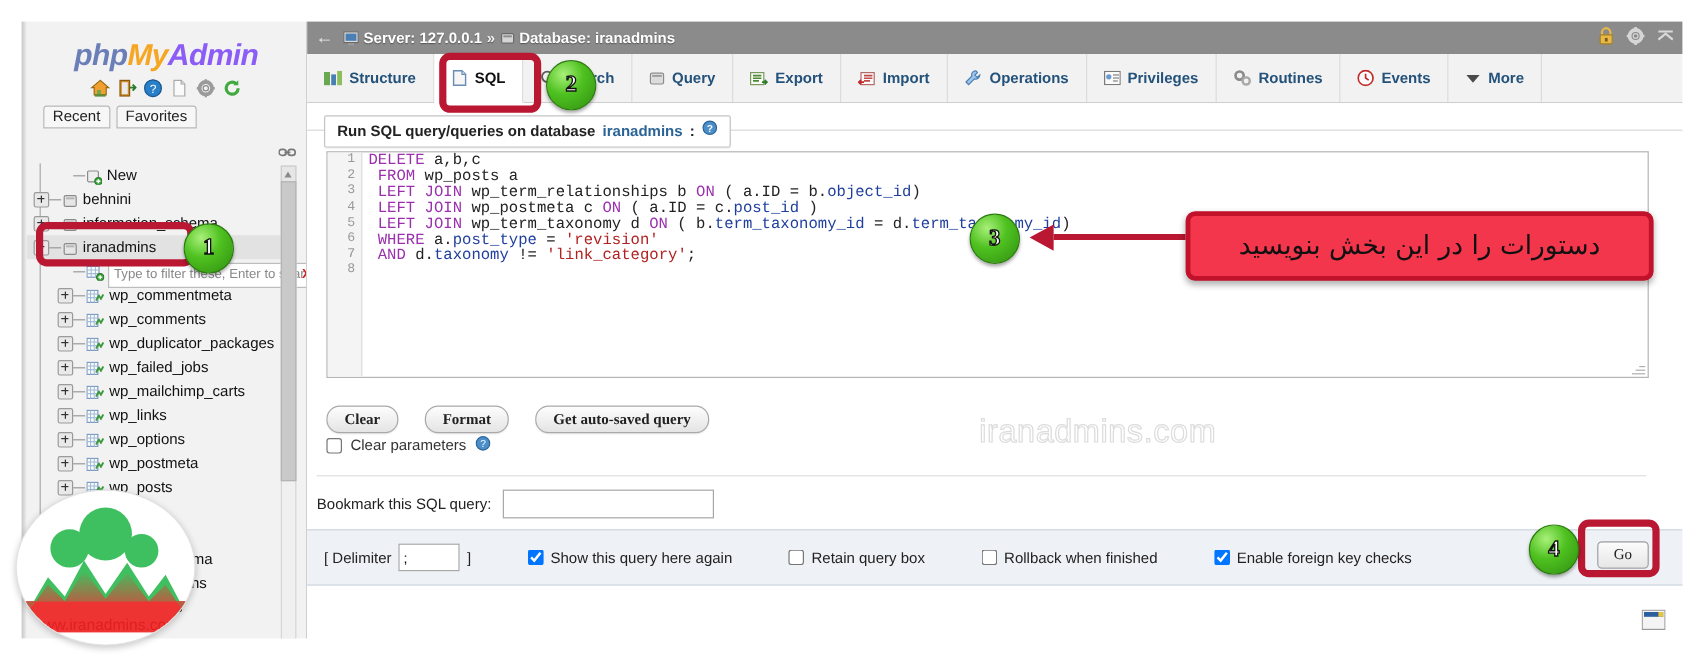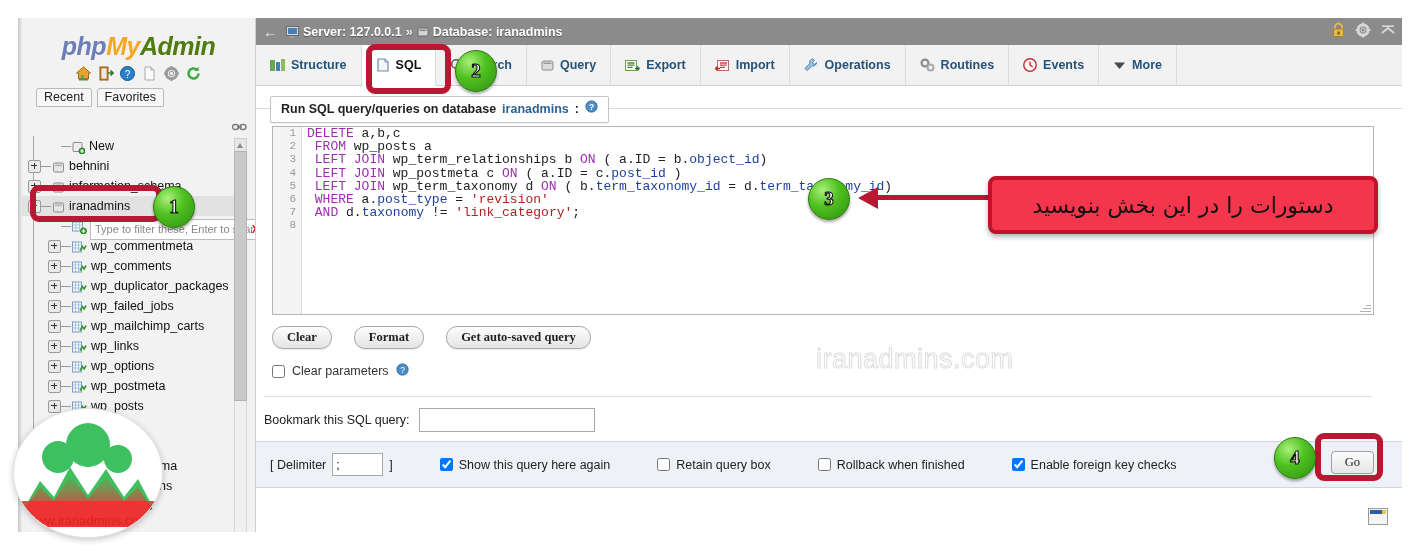--- a/index.html
+++ b/index.html
@@ -18,21 +18,21 @@
   .strip-shadow{position:absolute;left:18px;top:18px;width:6px;height:514px;
      background:linear-gradient(90deg,rgba(0,0,0,.22),rgba(0,0,0,0));}
 
   
   #sidebar{position:absolute;left:22px;top:18px;width:233px;height:514px;
     background:#f2f2f2;border-right:1px solid #cfcfcf;overflow:hidden;}
   .pma-logo{text-align:center;padding-top:14px;font-style:italic;font-weight:bold;
     font-size:25px;letter-spacing:-.5px;}
   .pma-logo .php{color:#6c7eb7;}
   .pma-logo .my{color:#f5a623;}
-  .pma-logo .admin{color:#4d7c0f;font-style:italic;}
+  .pma-logo .admin{color:#8b5cf6;font-style:italic;}
   .logo-icons{display:flex;justify-content:center;gap:5px;margin-top:4px;}
   .ic{width:17px;height:17px;display:inline-block;position:relative;}
   .ic svg{display:block;}
   .tabs-row{display:flex;gap:5px;margin:6px 0 0 14px;}
   .mini-tab{border:1px solid #b9b9b9;border-radius:3px 3px 0 0;background:#f7f7f7;
     padding:1px 7px 2px;font-size:12.5px;color:#222;}
   .chain{position:absolute;right:8px;top:103px;color:#7a7a7a;font-size:12px;}
 
   
   #tree{position:absolute;left:0;top:118px;width:218px;height:396px;overflow:hidden;
@@ -105,21 +105,21 @@
   .id{color:#1f3f9e;}      
   .s{color:#b22222;}       
   .op{color:#222;}
   .resize{position:absolute;right:1px;bottom:1px;width:12px;height:12px;}
   .resize i{position:absolute;right:1px;background:#b0b0b0;height:1px;}
 
   .watermark{position:absolute;left:560px;top:258px;font-size:27px;color:#fff;
     -webkit-text-stroke:1px #dcdcdc;font-family:"Liberation Sans",sans-serif;
     letter-spacing:.5px;}
 
-  .btnrow{position:absolute;left:16px;top:240px;display:flex;gap:22px;align-items:center;}
+  .btnrow{position:absolute;left:16px;top:252px;display:flex;gap:22px;align-items:center;}
   .pbtn{background:linear-gradient(#fdfdfd,#e4e4e4);border:1px solid #a9a9a9;border-radius:11px;
     padding:3px 14px;font-size:12.5px;font-weight:bold;color:#222;font-family:"Liberation Serif",serif;
     box-shadow:0 1px 1px rgba(0,0,0,.08);}
   .bindrow{position:absolute;left:16px;top:277px;display:flex;align-items:center;gap:7px;
     font-size:12.5px;color:#333;}
   .bookrow{position:absolute;left:8px;top:310px;width:1108px;border-top:1px solid #dedede;
     padding-top:11px;display:flex;align-items:center;gap:10px;font-size:12.5px;color:#222;}
   .bookinput{width:170px;height:20px;border:1px solid #a8a8a8;background:#fff;}
 
   .footerbar{position:absolute;left:0;right:0;top:355px;height:45px;background:#eef1f6;
@@ -607,20 +607,32 @@
         <div class="ntab">
           <span class="tico">
             <svg width="15" height="14" viewBox="0 0 15 14">
               <path d="M9 1a3.4 3.4 0 0 0-3.2 4.5L1 10.3 3.2 12.5l4.8-4.8A3.4 3.4 0 0 0 12.5 4.5L10.4 6.6 8.4 4.6 10.5 2.5A3.4 3.4 0 0 0 9 1z" fill="#9ec4e8" stroke="#4a7fb5"></path>
             </svg>
           </span>
           <span>Operations</span>
         </div>
         <div class="ntab">
           <span class="tico">
+            <svg width="14" height="12" viewBox="0 0 14 12">
+              <rect x="0.5" y="0.5" width="13" height="11" fill="#fafafa" stroke="#7a7a7a"></rect>
+              <circle cx="4" cy="5" r="2.2" fill="#6a9ad0"></circle>
+              <g stroke="#9a9a9a" stroke-width="1.2">
+                <path d="M7.5 3.5h5M7.5 6h5M7.5 8.5h4"></path>
+              </g>
+            </svg>
+          </span>
+          <span>Privileges</span>
+        </div>
+        <div class="ntab">
+          <span class="tico">
             <svg width="15" height="14" viewBox="0 0 15 14">
               <circle cx="5" cy="5" r="3.4" fill="none" stroke="#8a8a8a" stroke-width="2.2"></circle>
               <circle cx="10.5" cy="9.5" r="3" fill="none" stroke="#a8a8a8" stroke-width="2"></circle>
             </svg>
           </span>
           <span>Routines</span>
         </div>
         <div class="ntab">
           <span class="tico">
             <svg width="14" height="14" viewBox="0 0 14 14">

